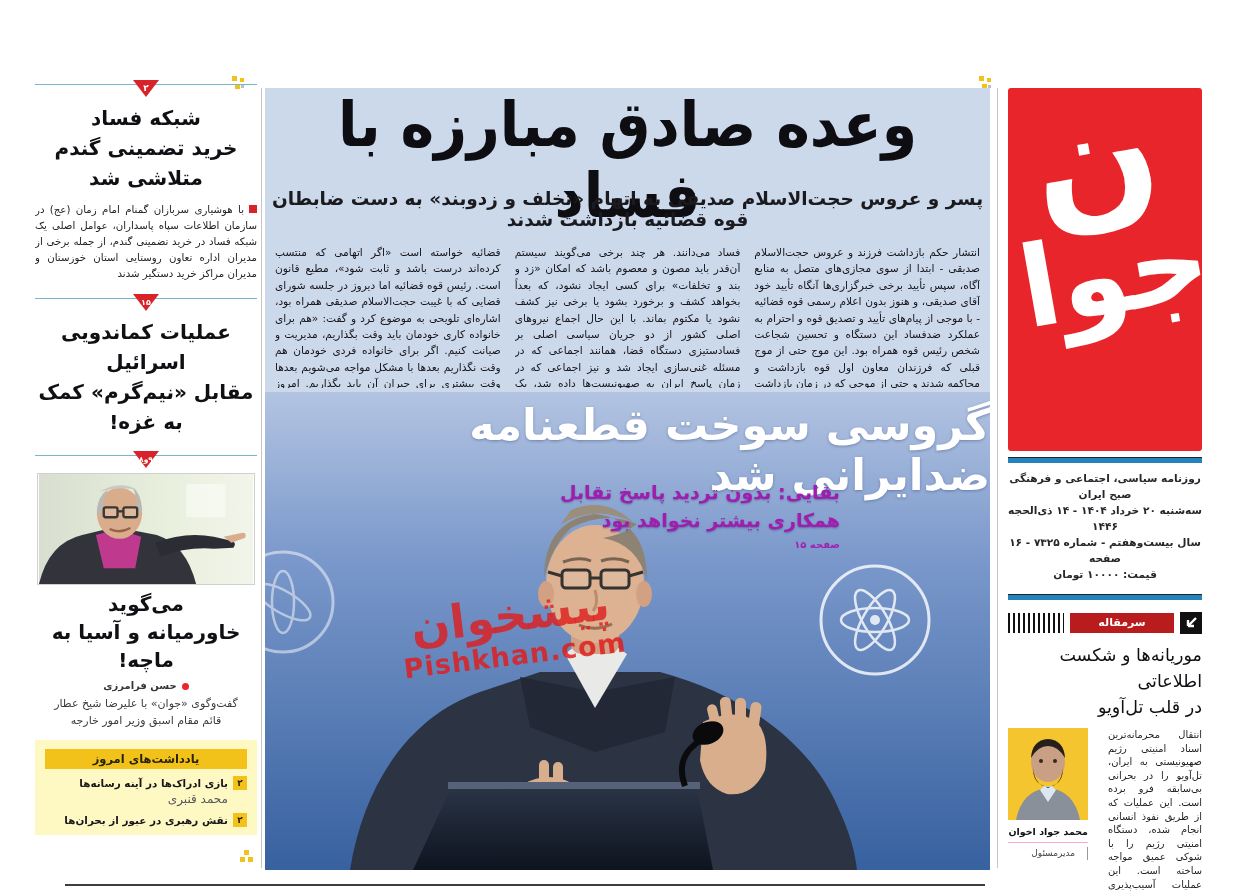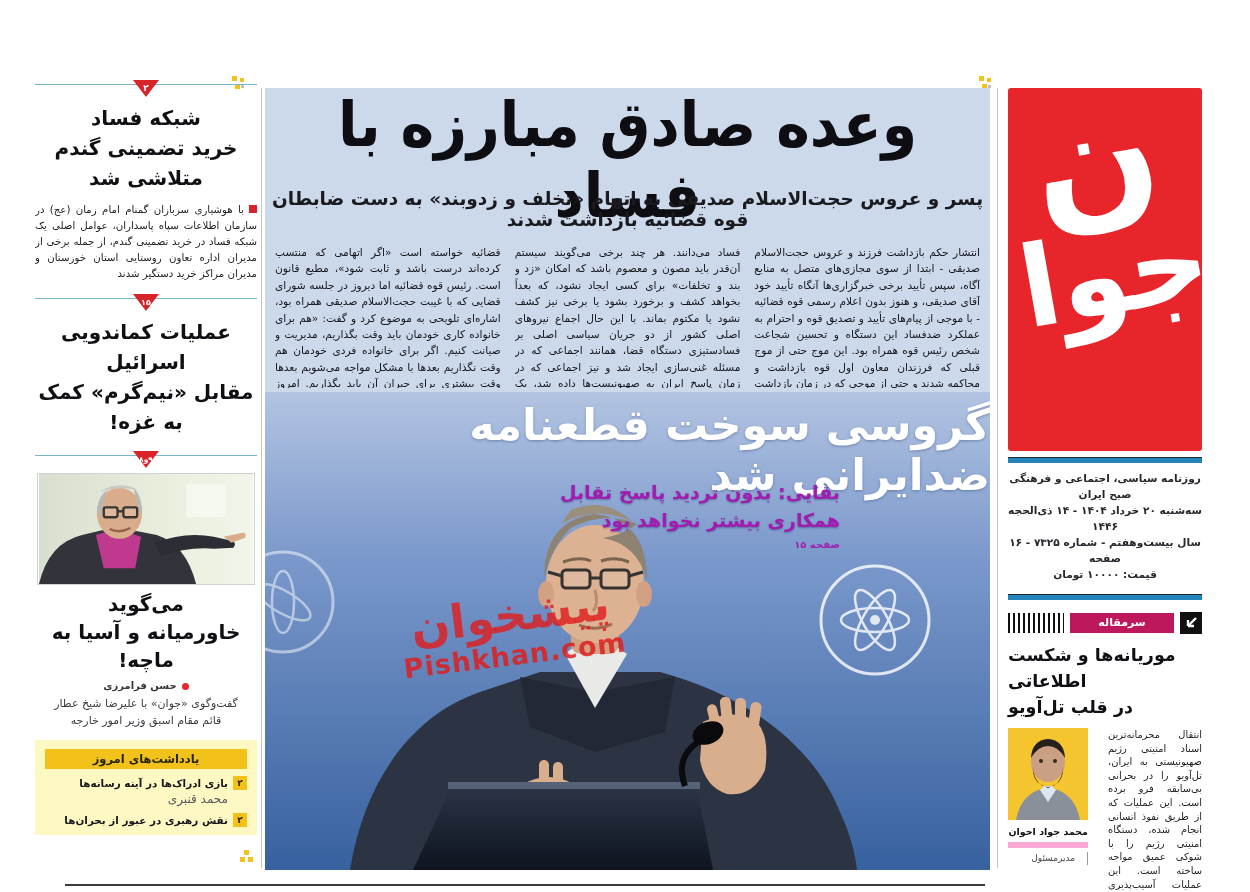--- a/index.html
+++ b/index.html
@@ -46,30 +46,30 @@
   
   .rightcol { position:absolute; left:1008px; top:88px; width:194px; }
   .logo-box { position:relative; width:194px; height:363px; background:#e8252a; border-radius:3px; overflow:hidden; }
   .logo-inner { position:absolute; left:0; top:6px; width:100%; text-align:center; color:#fff; transform:rotate(-10deg); }
   .logo-l1 { font-size:148px; line-height:128px; font-weight:bold; }
   .logo-l2 { font-size:112px; line-height:140px; font-weight:bold; margin-top:-18px; }
   .blue-rule { height:6px; border-top:1px solid #23232a; background:#2583bb; margin-top:6px; }
   .mast-info { text-align:center; font-size:10.6px; font-weight:bold; color:#26262c; line-height:16px; padding:7px 0 6px 0; }
   .ed-tagrow { display:flex; align-items:center; gap:6px; margin-top:12px; height:22px; }
   .ed-arrowbox { width:22px; height:22px; background:#111; flex:0 0 auto; display:flex; align-items:center; justify-content:center; }
-  .ed-tag { width:104px; height:20px; background:#be185d; color:#fff; font-size:11px; font-weight:bold;
+  .ed-tag { width:104px; height:20px; background:#b91c1c; color:#fff; font-size:11px; font-weight:bold;
     text-align:center; line-height:20px; flex:0 0 auto; }
   .ed-barcode { flex:1; height:20px; background:repeating-linear-gradient(90deg,#101010 0 2px,#ffffff 2px 5px); }
-  .ed-headline { text-align:left; font-size:17.5px; font-weight:bold; color:#101014; line-height:26px; margin-top:8px; }
+  .ed-headline { text-align:right; font-size:17.5px; font-weight:normal; color:#101014; line-height:26px; margin-top:8px; }
   .ed-body { margin-top:8px; font-size:9.9px; line-height:13.6px; color:#222; text-align:justify; }
   .ed-row { display:flex; gap:18px; }
   .ed-p1 { flex:1; overflow:hidden; }
   .ed-photo-wrap { flex:0 0 82px; border-left:none; padding-right:2px; }
   .ed-photo { width:80px; height:92px; display:block; }
-  .ed-caption { font-size:9.5px; font-weight:bold; color:#111; margin-top:5px; border-bottom:6px solid #f9a8d4; padding-bottom:3px; }
+  .ed-caption { font-size:9.5px; font-weight:bold; color:#111; margin-top:5px; border-bottom:1px solid #f9a8d4; padding-bottom:3px; }
   .ed-role { font-size:9px; color:#444; margin-top:4px; border-right:1px solid #999; padding-right:12px; }
 
   
   .sidebar { position:absolute; left:35px; top:80px; width:222px; height:792px; overflow:hidden; }
   .marker { position:relative; height:18px; text-align:center; }
   .marker::before { content:""; position:absolute; left:0; right:0; top:4px; height:1px; background:#79b6c9; }
   .marker svg { position:relative; }
   .sb-h1 { text-align:center; font-size:20px; font-weight:bold; color:#101014; line-height:30px; margin-top:5px; }
   .sb-body { margin-top:9px; font-size:10.2px; line-height:16px; color:#222; text-align:justify; }
   .sq { display:inline-block; width:8px; height:8px; background:#d8232a; margin-left:5px; }

